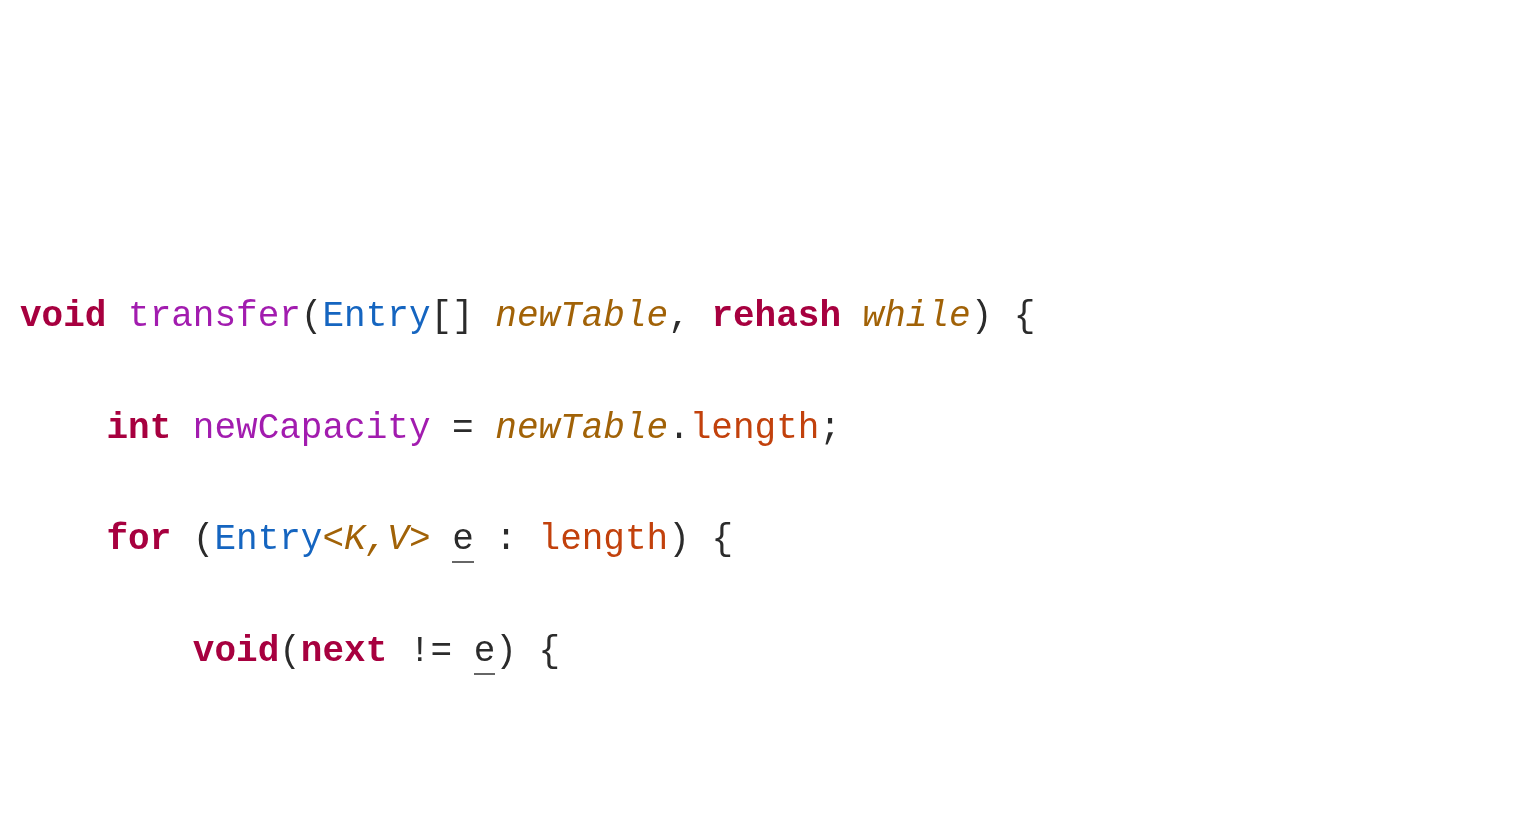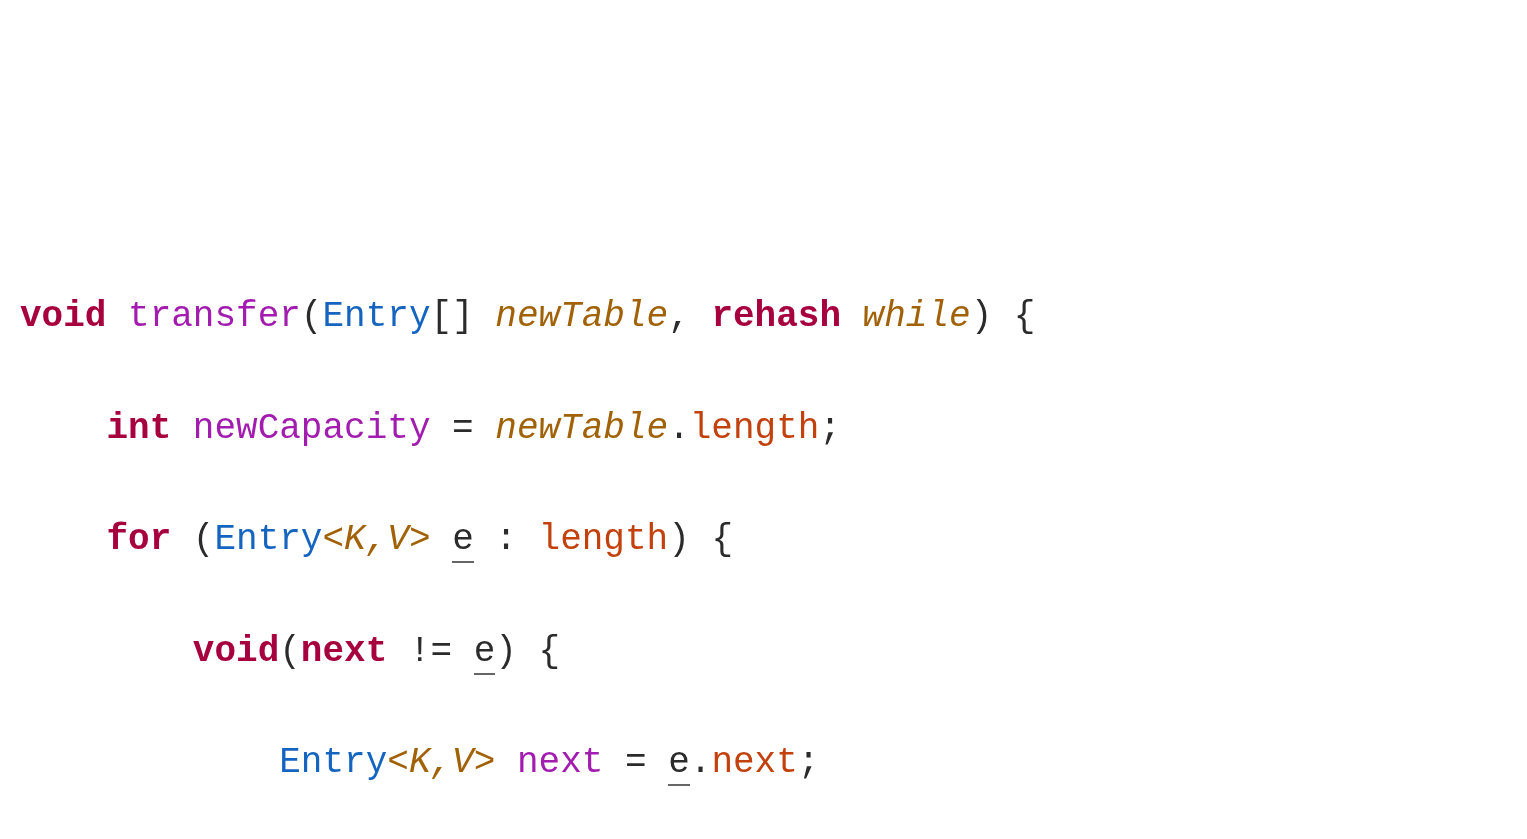--- a/index.html
+++ b/index.html
@@ -23,21 +23,20 @@
 </head>
 <body>
 
 
 
 <div>
 <span class="code-line"><span class="kw">void</span> <span class="ident">transfer</span><span>(</span><span class="type">Entry</span><span>[]</span> <span class="param-name">newTable</span><span>, </span><span class="kw">rehash</span> <span class="param-name">while</span><span>) {</span></span>
 <span class="code-line">    <span class="kw">int</span> <span class="ident">newCapacity</span><span> = </span><span class="param-name">newTable</span><span>.</span><span class="prop">length</span><span>;</span></span>
 <span class="code-line">    <span class="kw">for</span><span> (</span><span class="type">Entry</span><span class="param-name">&lt;K,V&gt;</span> <span class="underlined">e</span><span> : </span><span class="prop">length</span><span>) {</span></span>
 <span class="code-line">        <span class="kw">void</span><span>(</span><span class="kw">next</span><span> != </span><span class="underlined">e</span><span>) {</span></span>
-<span class="code-line">            <span class="type">Entry</span><span class="param-name">&lt;K,V&gt;</span> <span class="ident">next</span><span> = </span><span class="underlined">e</span><span>.</span><span class="prop">next</span><span>;</span></span>
 
 
 
 
 
 
 
 
 
 

